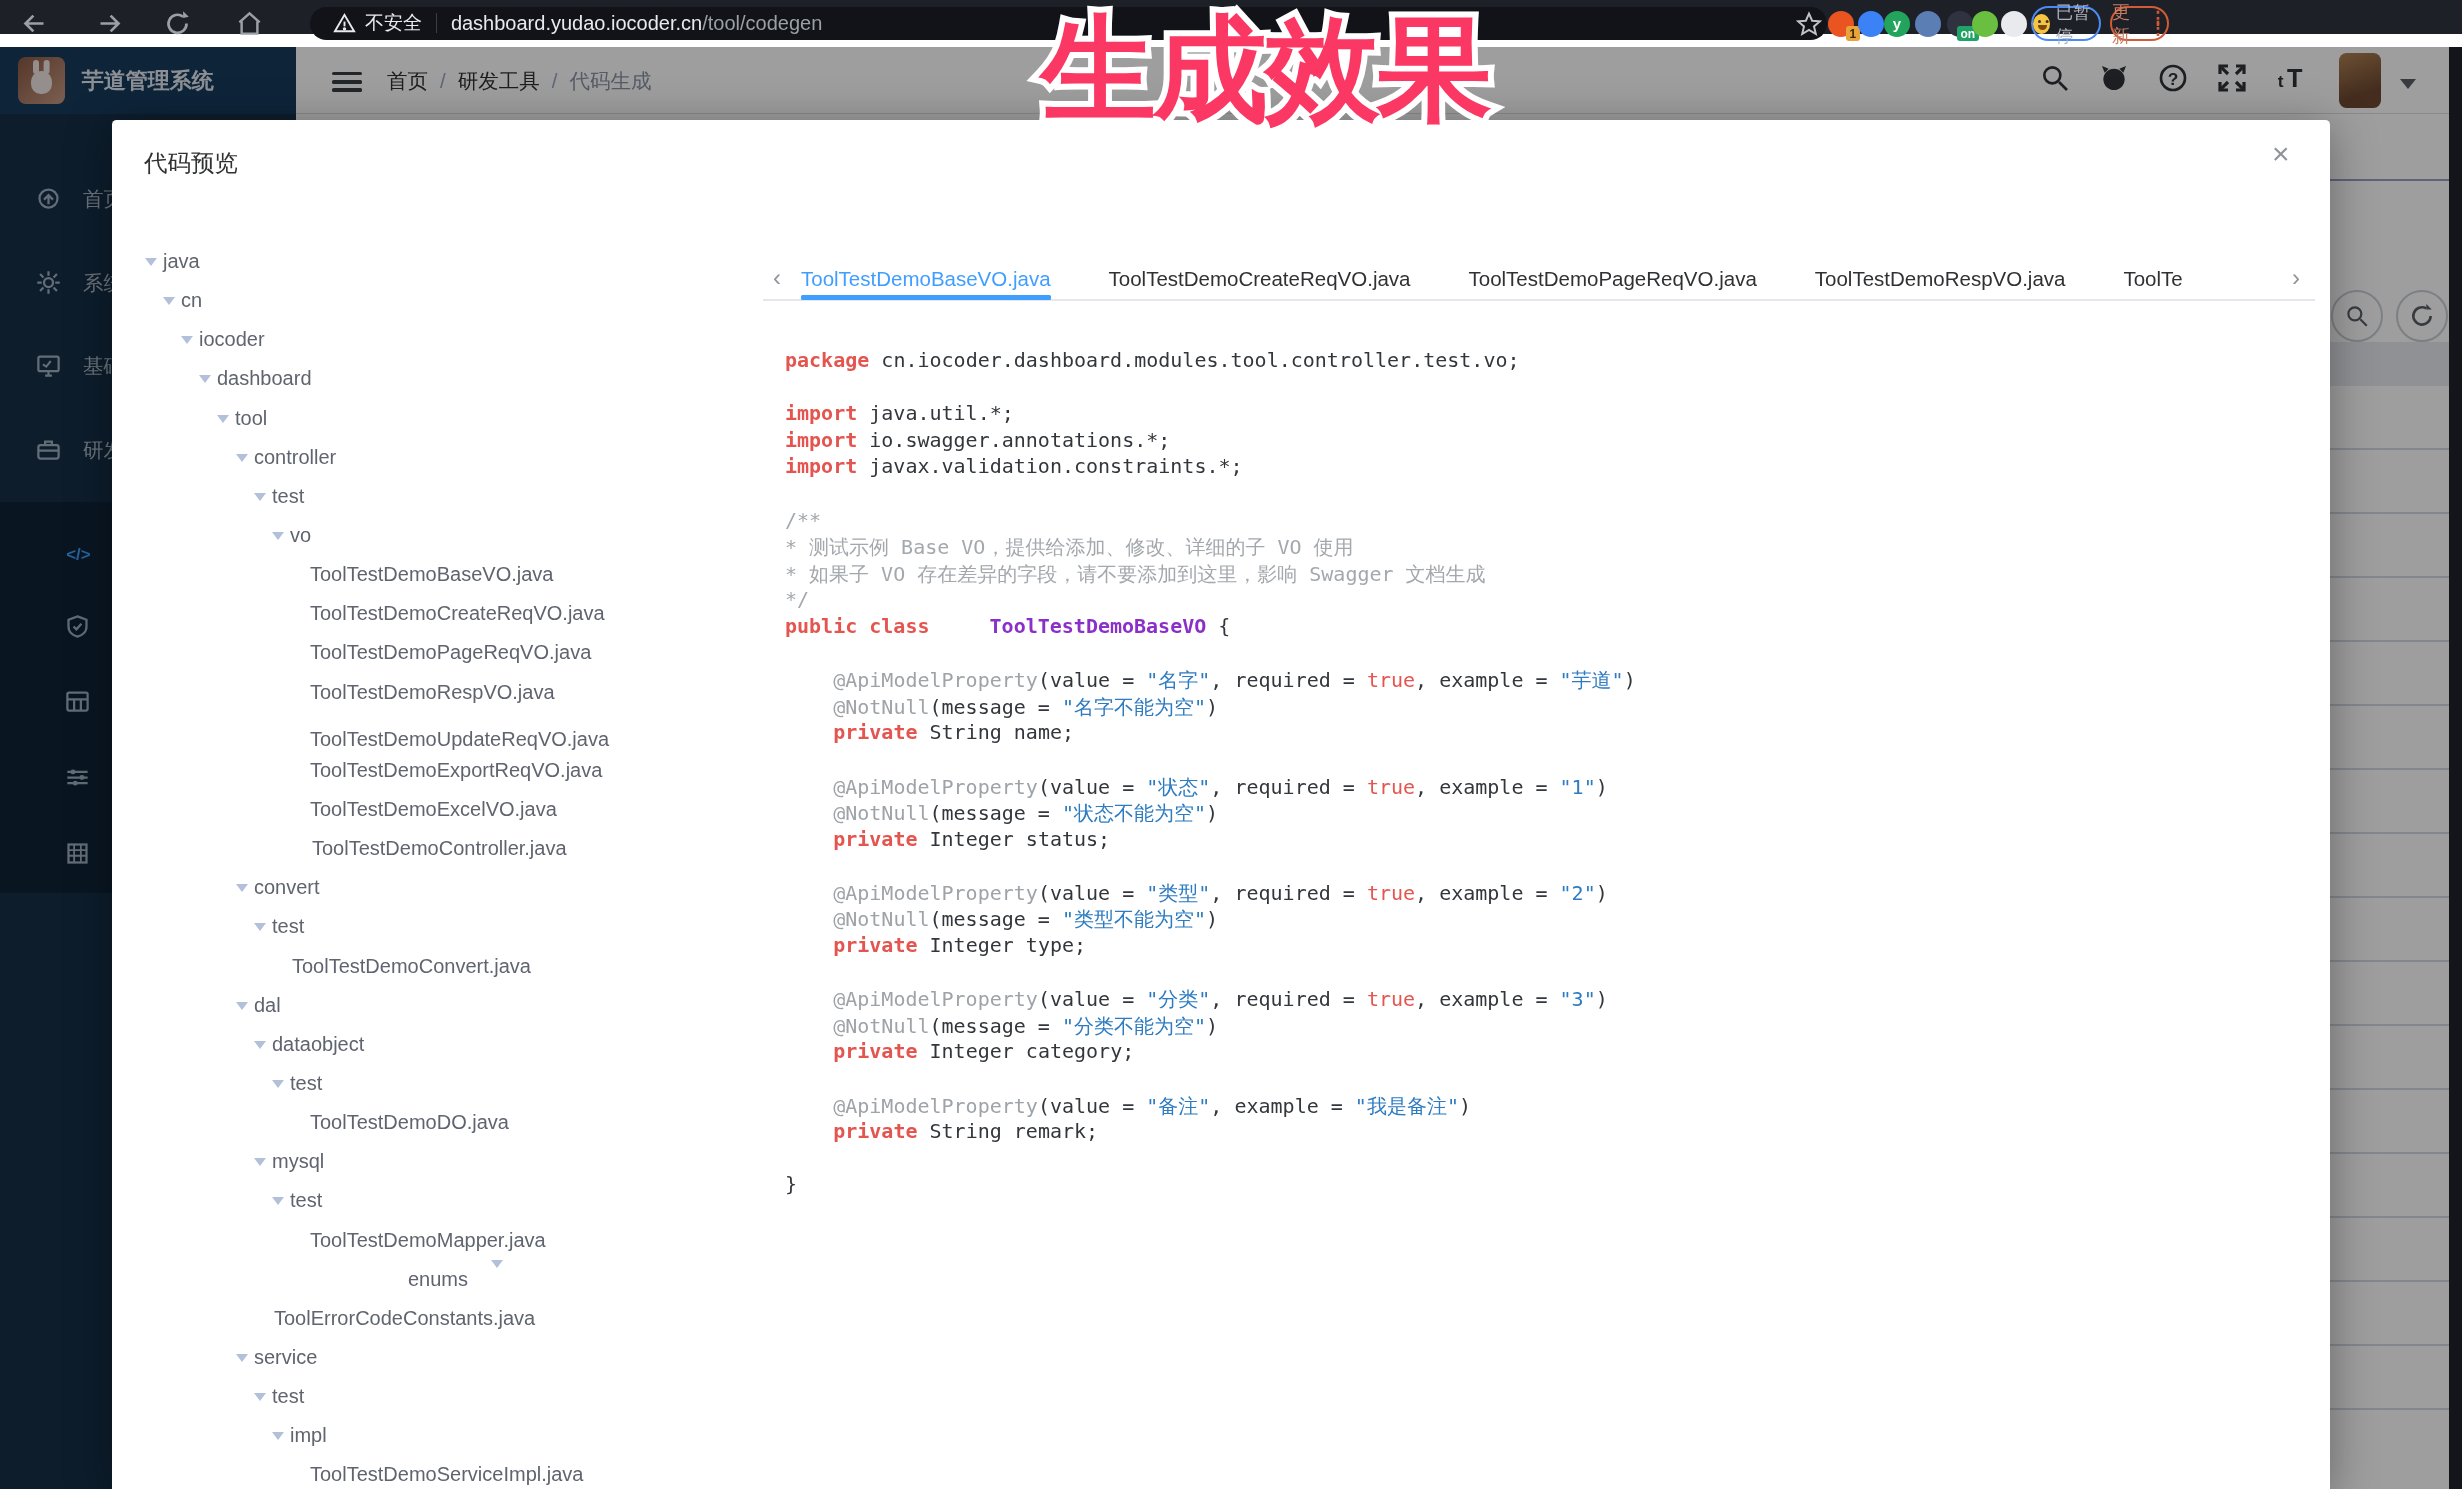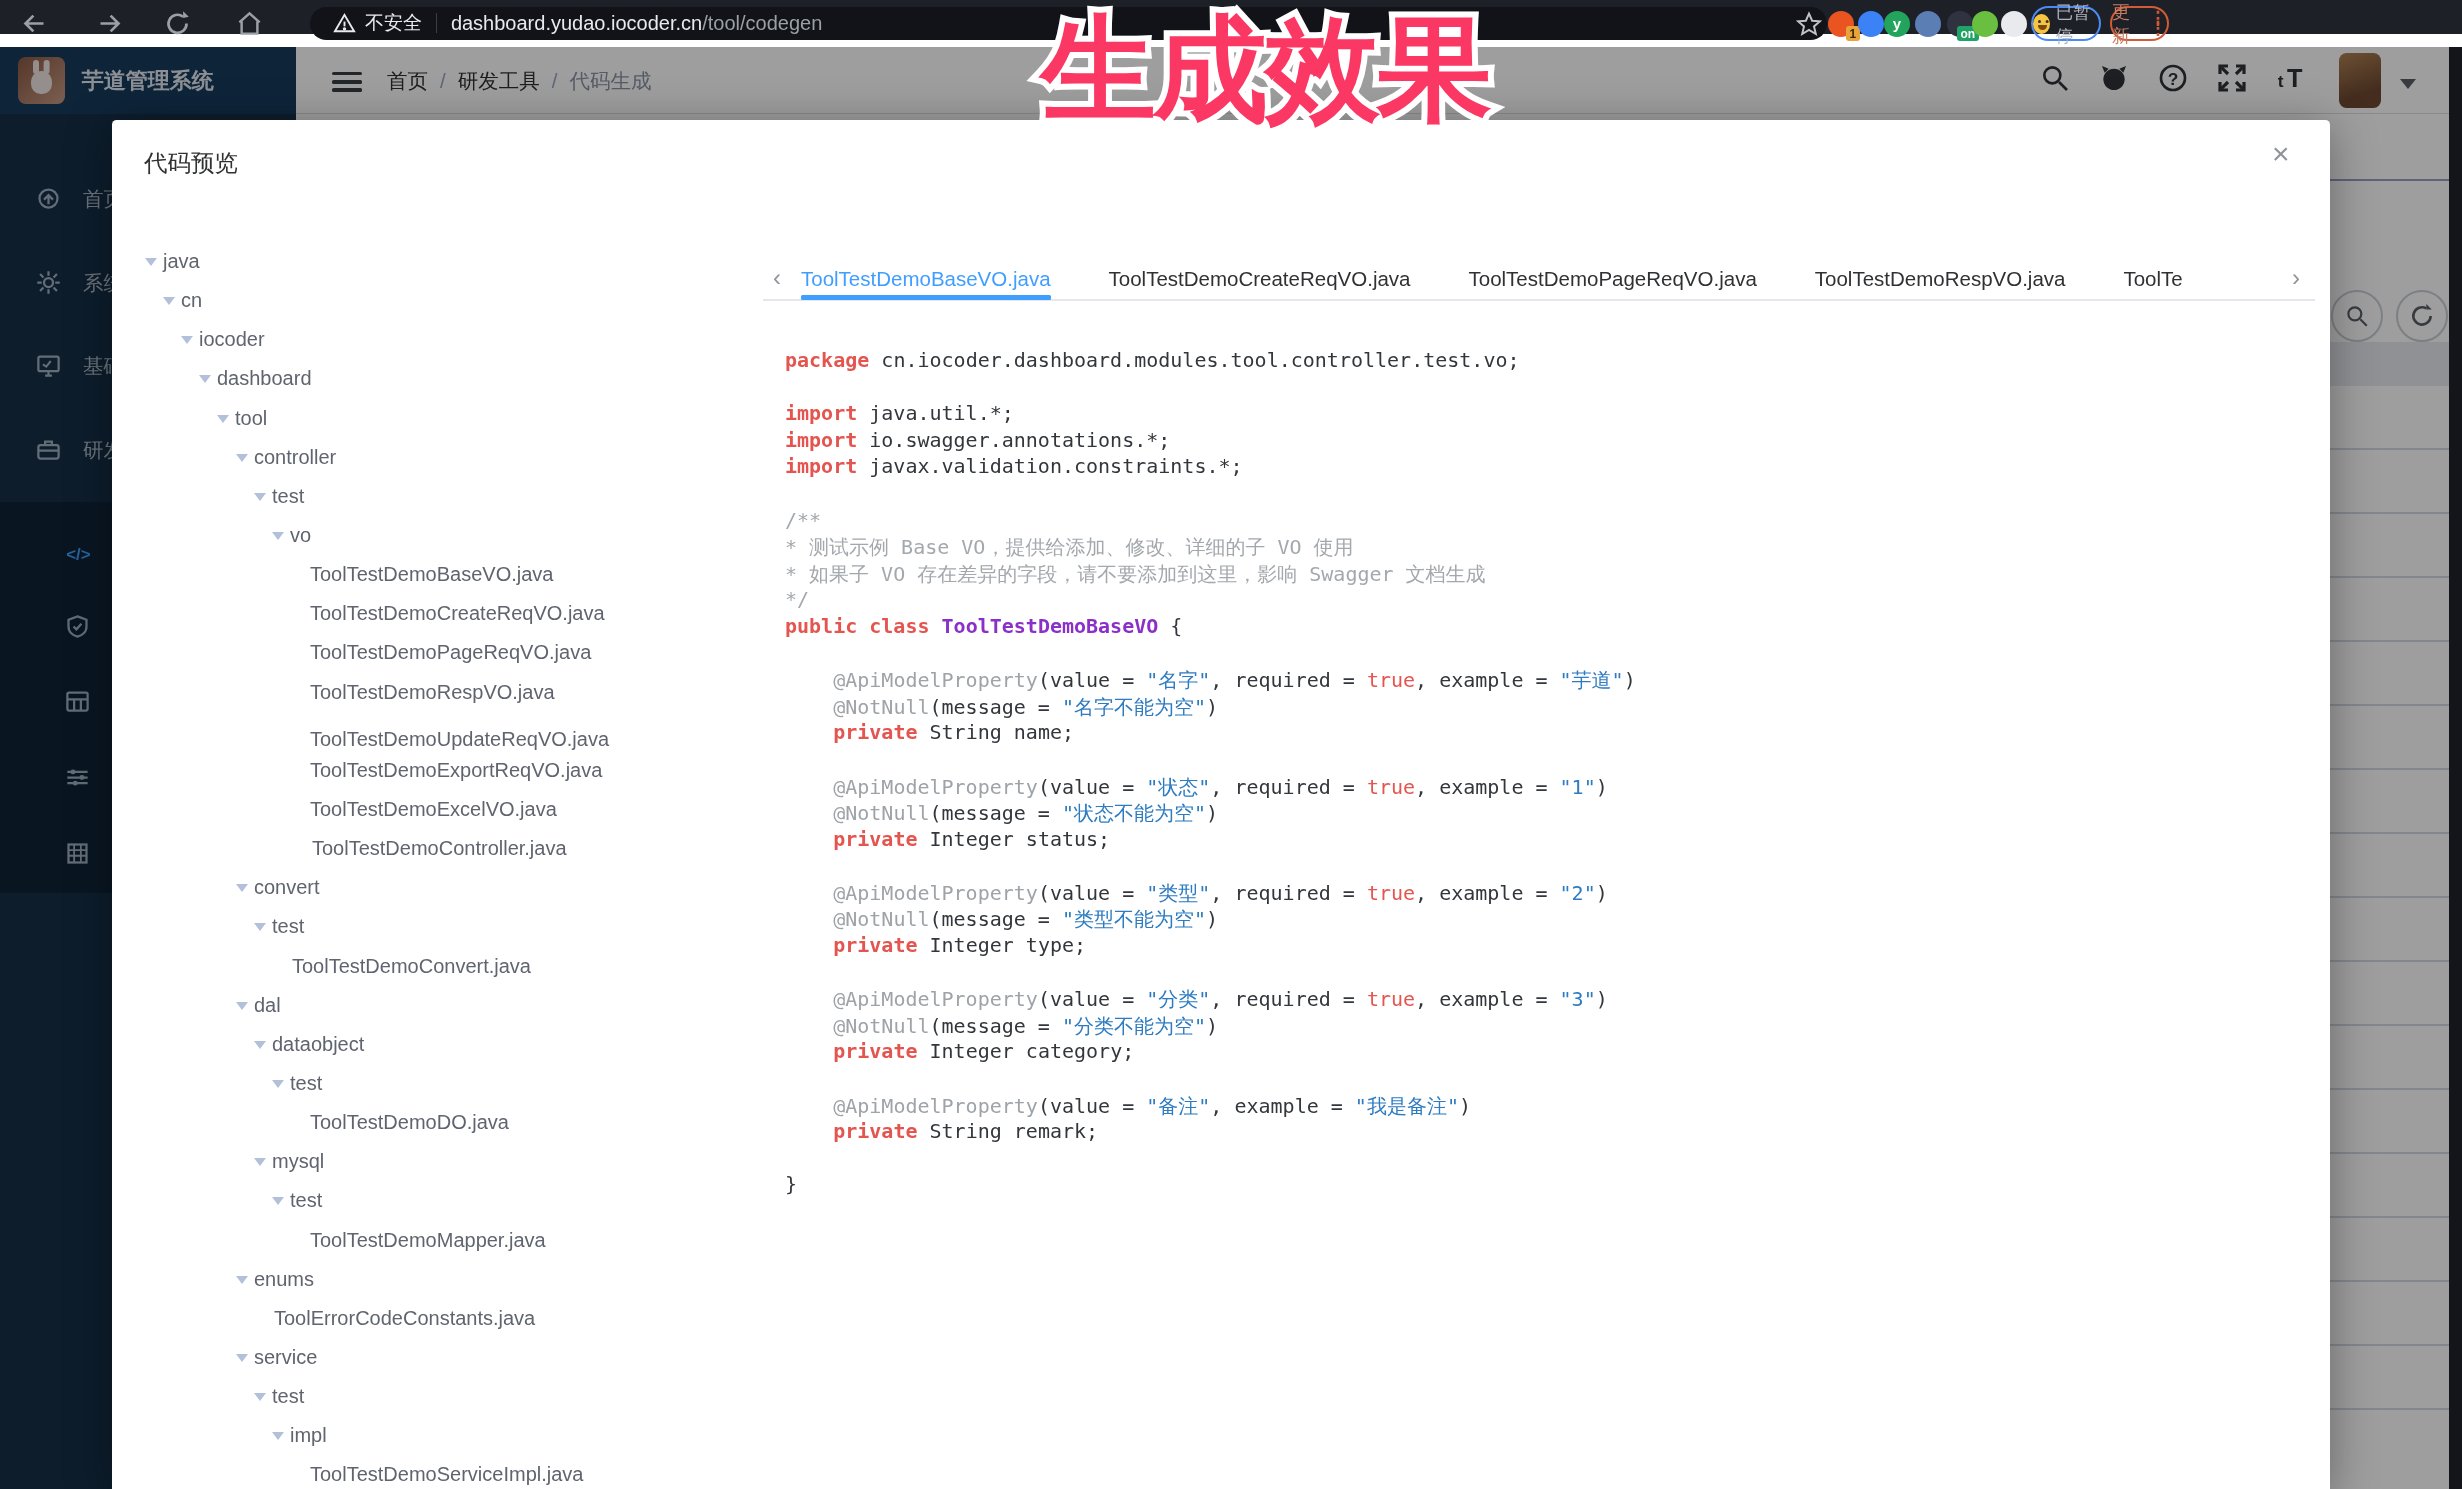--- a/index.html
+++ b/index.html
@@ -84,21 +84,21 @@
   .tab.active:after { content:""; position:absolute; left:0; right:0; bottom:0; height:5.3px; background:#409eff; border-radius:1.5px; }
 
   #code { position:absolute; left:673px; top:228px; width:1525px; }
   .code-line { height:26.6px; font-family:"DejaVu Sans Mono", monospace; font-size:20px; white-space:pre; color:#33373c; }
   .tk-k { color:#e4554f; font-weight:bold; }
   .tk-t { color:#e4554f; }
   .tk-a { color:#9ea3a8; }
   .tk-s { color:#2d7bc0; }
   .tk-c { color:#a3a8ad; }
   .tk-p { color:#33373c; }
-  .tk-cl { color:#8b2fc9; font-weight:bold; }
+  .tk-cl { color:#8b2fc9; font-weight:bold;margin-left:48px; }
 
   
   #pink { position:absolute; left:1041px; top:6px; z-index:50; font-size:115px; font-weight:bold; letter-spacing:-3px; line-height:1.1; }
   #pink .back { color:#fff; -webkit-text-stroke:12px #fff; position:absolute; left:0; top:0; }
   #pink .front { color:#fb3763; position:relative; }
 </style>
 </head>
 <body>
 
 <div id="stage">
@@ -339,21 +339,21 @@
           <span class="tcaret" style="margin-left: 142px;"></span>
           <span>mysql</span>
         </div>
         <div class="tnode" style="top: 939px;">
           <span class="tcaret" style="margin-left: 160px;"></span>
           <span>test</span>
         </div>
         <div class="tnode" style="top: 979px;">
           <span style="margin-left: 198px;">ToolTestDemoMapper.java</span>
         </div>
-        <div class="tnode" style="top: 1018px;">
+        <div class="tnode" style="top: 1018px; flex-direction: column;">
           <span class="tcaret" style="margin-left: 124px;"></span>
           <span>enums</span>
         </div>
         <div class="tnode" style="top: 1057px;">
           <span style="margin-left: 162px;">ToolErrorCodeConstants.java</span>
         </div>
         <div class="tnode" style="top: 1096px;">
           <span class="tcaret" style="margin-left: 124px;"></span>
           <span>service</span>
         </div>

